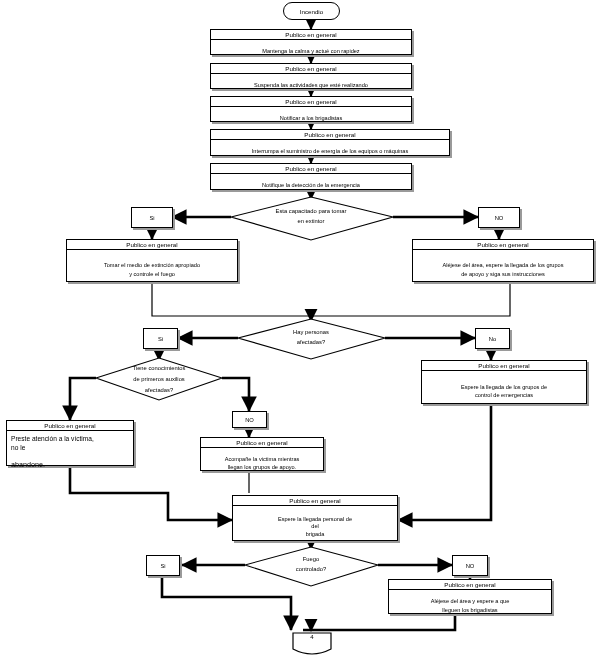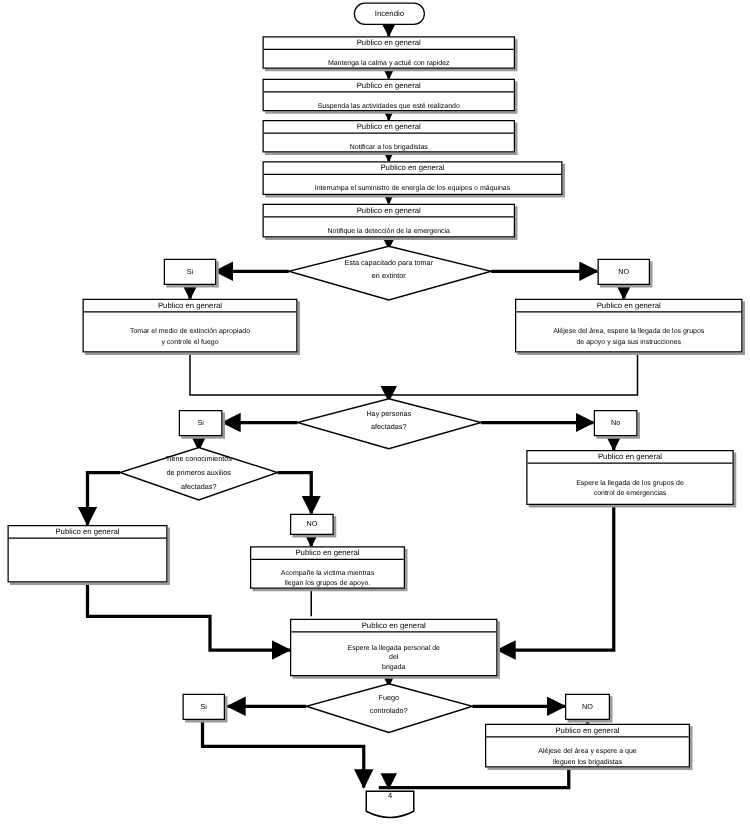--- a/index.html
+++ b/index.html
@@ -286,20 +286,24 @@
     <span>Tiene conocimientos</span>
     <span>de primeros auxilios</span>
     <span>afectadas?</span>
   </div>
   <div class="node tag" style="left:232px; top:411px; width:35px; height:17px;">
     <span>NO</span>
   </div>
 
   <div class="node proc" style="left:6px; top:420px; width:128px; height:46px;">
     <div class="hdr">Publico en general</div>
+    <div class="bdy freeform" style="height:36px;">
+      <span class="ff-l1">Preste atención a la víctima,</span>
+      <span class="ff-l2"><span>no le</span>&nbsp;&nbsp;<span class="big">abandone.</span></span>
+    </div>
   </div>
 
   <div class="node proc" style="left:200px; top:437px; width:124px; height:34px;">
     <div class="hdr">Publico en general</div>
     <div class="bdy" style="height:24px;">
       <span>Acompañe la victima mientras</span>
       <span>llegan los grupos de apoyo.</span>
     </div>
   </div>
 

